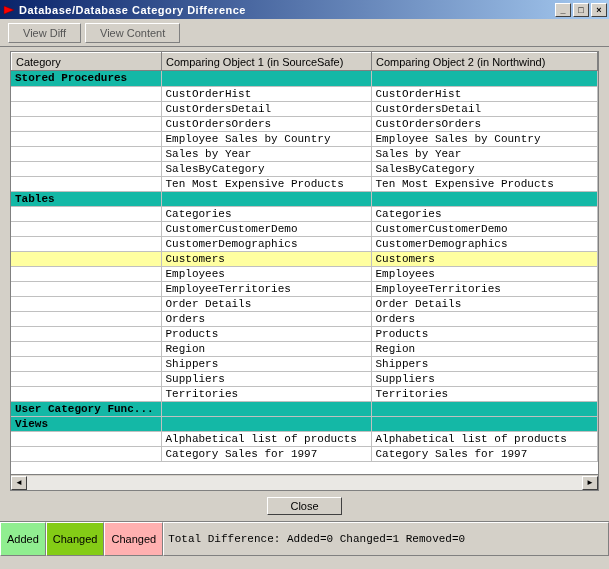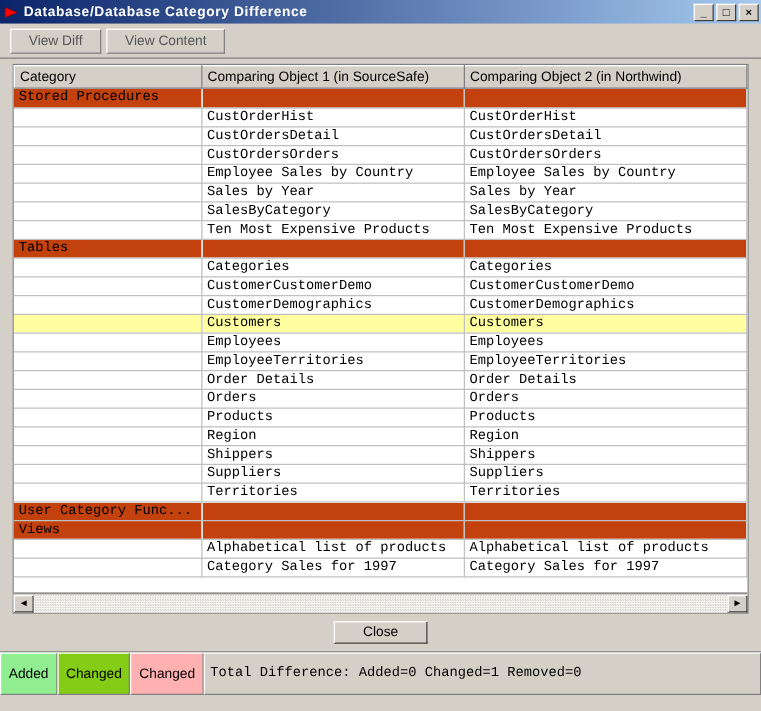--- a/index.html
+++ b/index.html
@@ -10,21 +10,21 @@
 .titlebar .title { flex: 1; letter-spacing: 0.5px; }
 .win-btn { width: 16px; height: 14px; background: #d4d0c8; border: 1px solid #fff; border-right-color: #404040; border-bottom-color: #404040; margin-left: 2px; display: inline-flex; align-items: center; justify-content: center; font-family: Arial; font-size: 9px; font-weight: bold; color: #000; cursor: pointer; }
 .toolbar { height: 28px; background: #d4d0c8; border-bottom: 1px solid #808080; display: flex; align-items: center; padding: 2px 8px; gap: 4px; }
 .tool-btn { height: 20px; padding: 0 14px; background: #d4d0c8; border: 1px solid #fff; border-right-color: #808080; border-bottom-color: #808080; font-size: 11px; color: #555; cursor: pointer; }
 .content { padding: 4px 10px 2px 10px; }
 .table-wrap { border: 1px solid #808080; background: #fff; height: 440px; display: flex; flex-direction: column; }
 table { border-collapse: collapse; width: 100%; table-layout: fixed; }
 thead th { background: #d4d0c8; border: 1px solid #fff; border-right-color: #808080; border-bottom-color: #808080; text-align: left; padding: 2px 4px; font-weight: normal; font-size: 11px; height: 18px; }
 tbody { font-family: "Courier New", monospace; font-size: 11px; }
 tbody td { border-right: 1px solid #c0c0c0; border-bottom: 1px solid #c0c0c0; padding: 1px 4px; height: 15px; overflow: hidden; white-space: nowrap; text-overflow: ellipsis; }
-tbody tr.category-row td { background: #c2410c; font-weight: normal; }
+tbody tr.category-row td { background: #14b8a6; font-weight: bold; }
 tbody tr.changed-row td { background: #ffffa0; }
 .thead-container { flex: 0 0 auto; }
 .tbody-container { flex: 1; overflow: hidden; }
 .scroll-h { height: 16px; background: #d4d0c8; display: flex; align-items: center; border-top: 1px solid #808080; }
 .scroll-btn { width: 16px; height: 14px; background: #d4d0c8; border: 1px solid #fff; border-right-color: #404040; border-bottom-color: #404040; display: inline-flex; align-items: center; justify-content: center; font-size: 8px; cursor: pointer; }
 .scroll-track { flex: 1; height: 14px; background: repeating-conic-gradient(#d4d0c8 0% 25%, #fff 0% 50%) 50% / 2px 2px; }
 .close-row { text-align: center; padding: 6px 0 4px 0; }
 .close-btn { padding: 2px 22px; background: #d4d0c8; border: 1px solid #fff; border-right-color: #404040; border-bottom-color: #404040; font-size: 11px; cursor: pointer; }
 .statusbar { height: 35px; border-top: 1px solid #808080; display: flex; align-items: stretch; font-size: 11px; background: #d4d0c8; }
 .legend { display: inline-flex; align-items: center; justify-content: center; border: 1px solid #808080; border-left-color: #fff; border-top-color: #fff; padding: 0 6px; }

